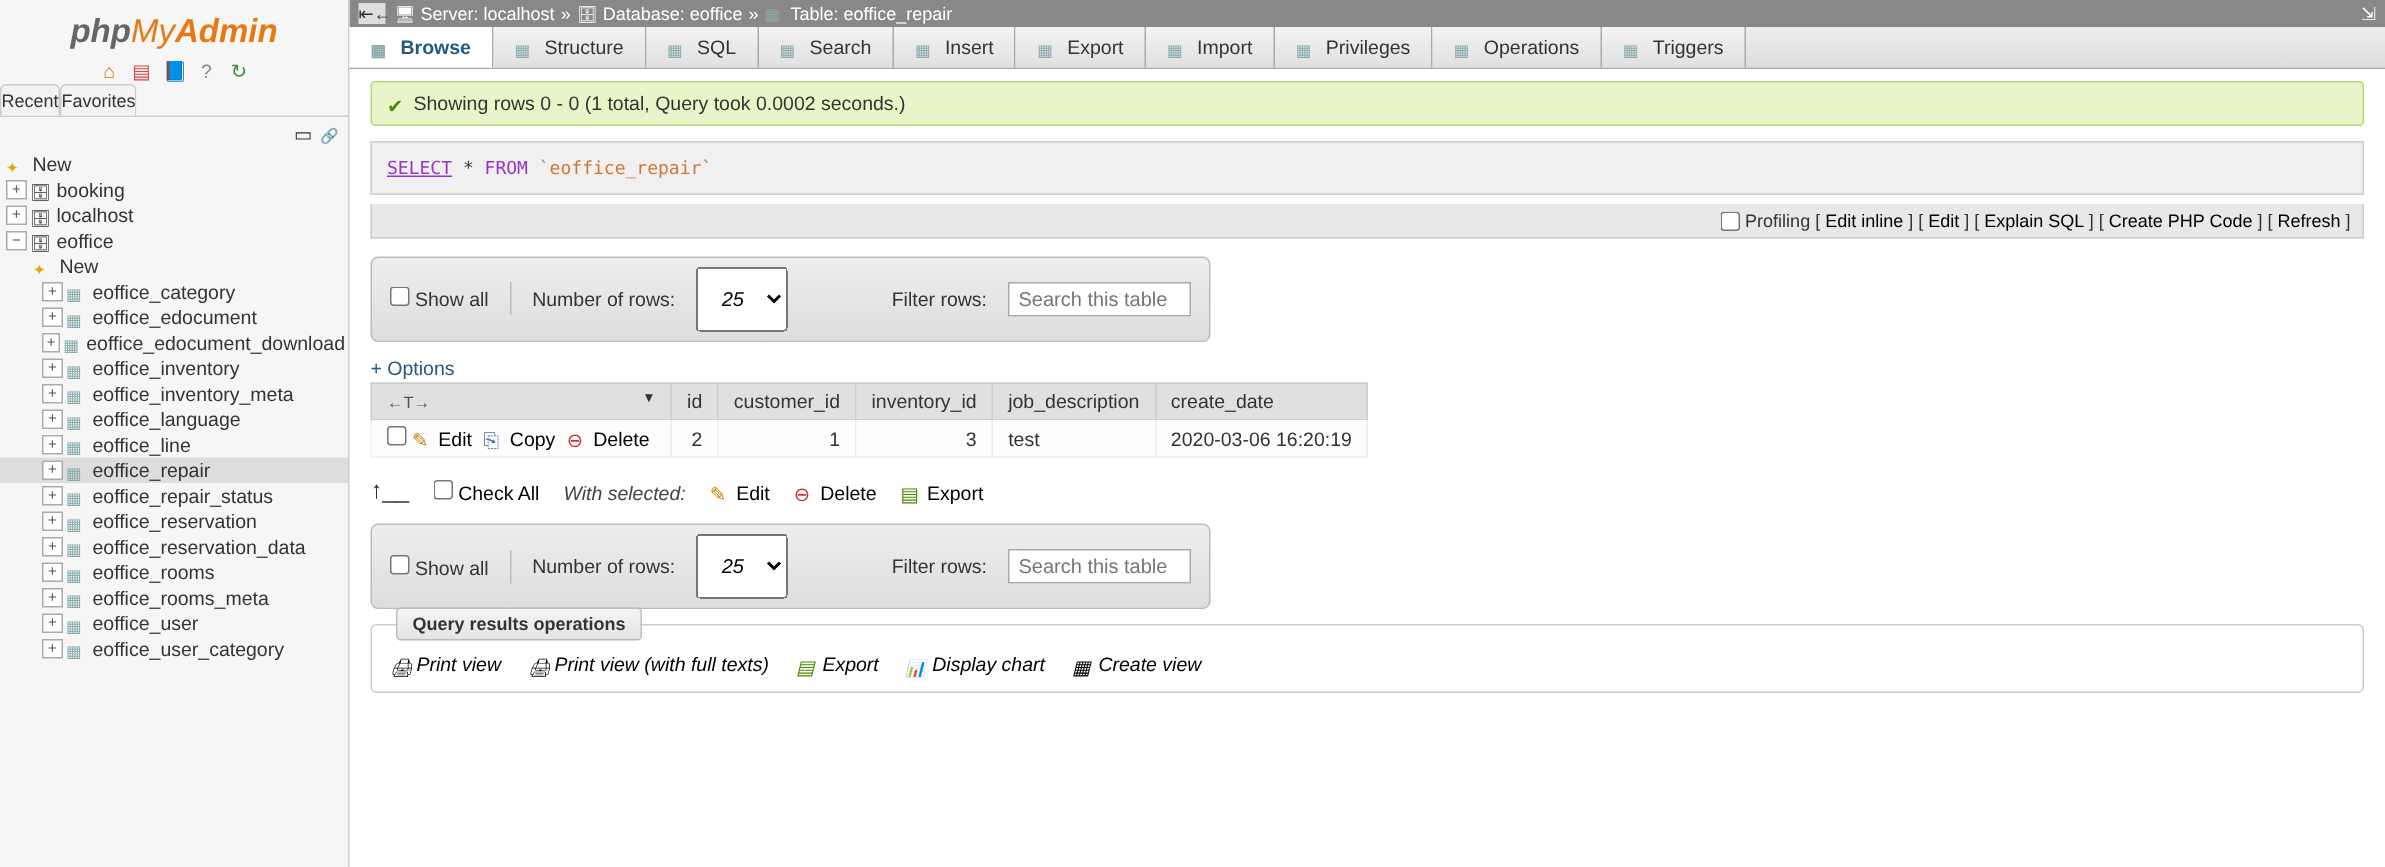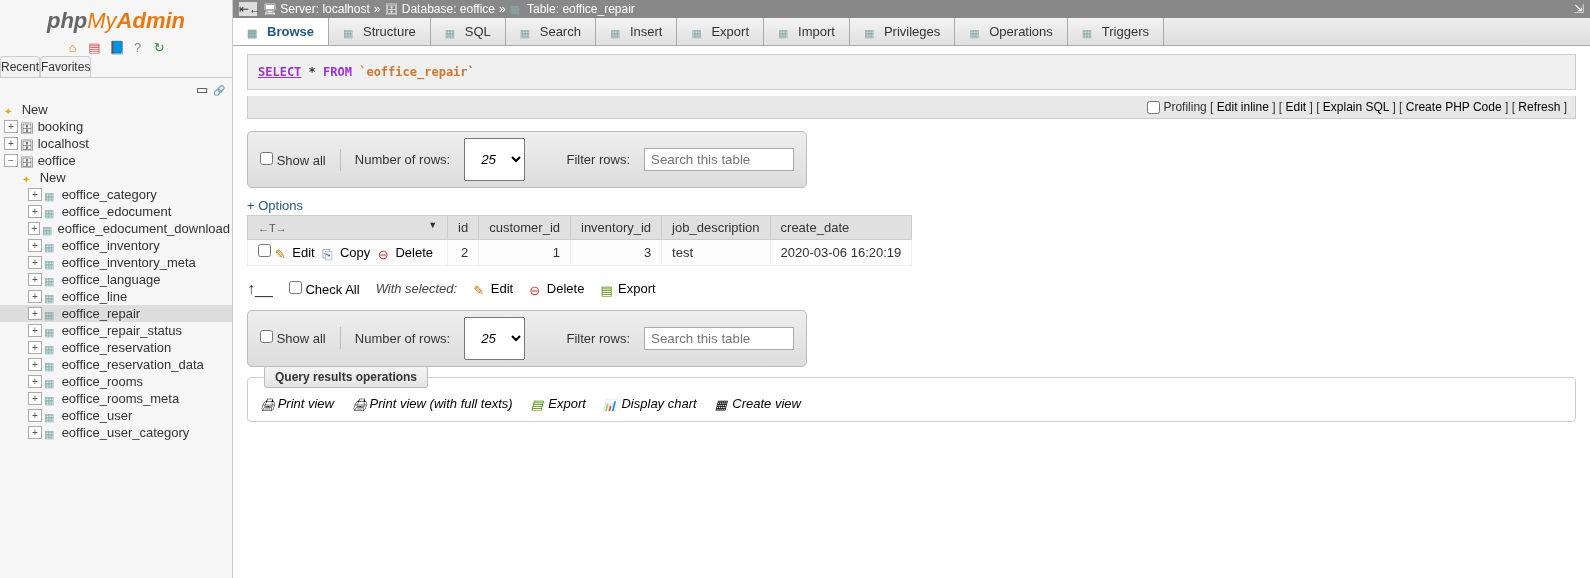--- a/index.html
+++ b/index.html
@@ -35,32 +35,32 @@
 .topbar-resize { margin-left: auto; cursor: pointer; }
 
 .tab-bar { display: flex; background: linear-gradient(#eee,#ddd); border-bottom: 1px solid #aaa; }
 .tab { padding: 6px 14px; border-right: 1px solid #aaa; display: flex; align-items: center; gap: 6px; cursor: pointer; background: linear-gradient(#f3f3f3,#e0e0e0); }
 .tab.active { background: #fff; font-weight: bold; color: #235a81; }
 .tab-icon { width: 14px; height: 14px; display: inline-block; }
 
 .content { padding: 8px 14px; overflow-y: auto; flex: 1; }
 
 .success-box { background: #e8f5c8; border: 1px solid #b3d97b; padding: 6px 10px; border-radius: 3px; margin-bottom: 10px; }
-.sql-box { background: #f0f0f0; border: 1px solid #ccc; padding: 10px; margin-bottom: 6px; font-family: monospace; font-size: 12px; font-weight: bold; }
+.sql-box { background: #f0f0f0; border: 1px solid #ccc; padding: 10px; margin-bottom: 6px; font-family: monospace; font-size: 12px; }
 .sql-box .kw-select { color: #9933cc; text-decoration: underline; }
 .sql-box .kw-from { color: #9933cc; }
 .sql-box .tbl { color: #cc7832; }
 
 .sql-actions { background: #e8e8e8; padding: 4px 8px; text-align: right; font-size: 12px; border: 1px solid #ccc; border-top: none; margin-bottom: 12px; }
 .sql-actions input[type=checkbox] { vertical-align: middle; }
 
 .controls-bar { background: linear-gradient(#eee,#ddd); border: 1px solid #bbb; border-radius: 5px; padding: 6px 12px; display: flex; align-items: center; gap: 14px; margin-bottom: 10px; width: 560px; }
 .controls-bar .divider { width: 1px; background: #bbb; height: 22px; }
 select.rows-select { padding: 12px; font-style: italic; }
-input.filter-input { padding: 3px 6px; width: 150px; border: 1px solid #aaa; }
+input.filter-input { padding: 3px 6px; width: 122px; border: 1px solid #aaa; }
 
 .options-link { color: #235a81; margin-bottom: 2px; display: inline-block; }
 
 table.results { border-collapse: collapse; margin-bottom: 10px; }
 table.results th { background: #e0e0e0; padding: 4px 10px; text-align: left; font-weight: normal; border: 1px solid #ccc; }
 table.results td { padding: 4px 10px; border: 1px solid #eee; background: #fdfdfd; }
 table.results td.num { text-align: right; }
 .sort-arrows { font-size: 11px; color: #555; }
 .dropdown-caret { font-size: 9px; color: #333; }
 
@@ -201,20 +201,24 @@
         <span>Operations</span>
       </div>
       <div class="tab">
         <span class="tab-icon ico ico-tbl"></span>
         <span>Triggers</span>
       </div>
     </div>
 
   <div class="content">
 
+    <div class="success-box">
+      <span class="ico ico-check"></span>
+      <span>Showing rows 0 - 0 (1 total, Query took 0.0002 seconds.)</span>
+    </div>
 
     <div class="sql-box">
       <a class="kw-select">SELECT</a><span> * </span><span class="kw-from">FROM</span> <span class="tbl">`eoffice_repair`</span>
     </div>
     <div class="sql-actions">
       <input type="checkbox" style="">
       <span>Profiling</span>
       [ <a>Edit inline</a> ]
       [ <a>Edit</a> ]
       [ <a>Explain SQL</a> ]

